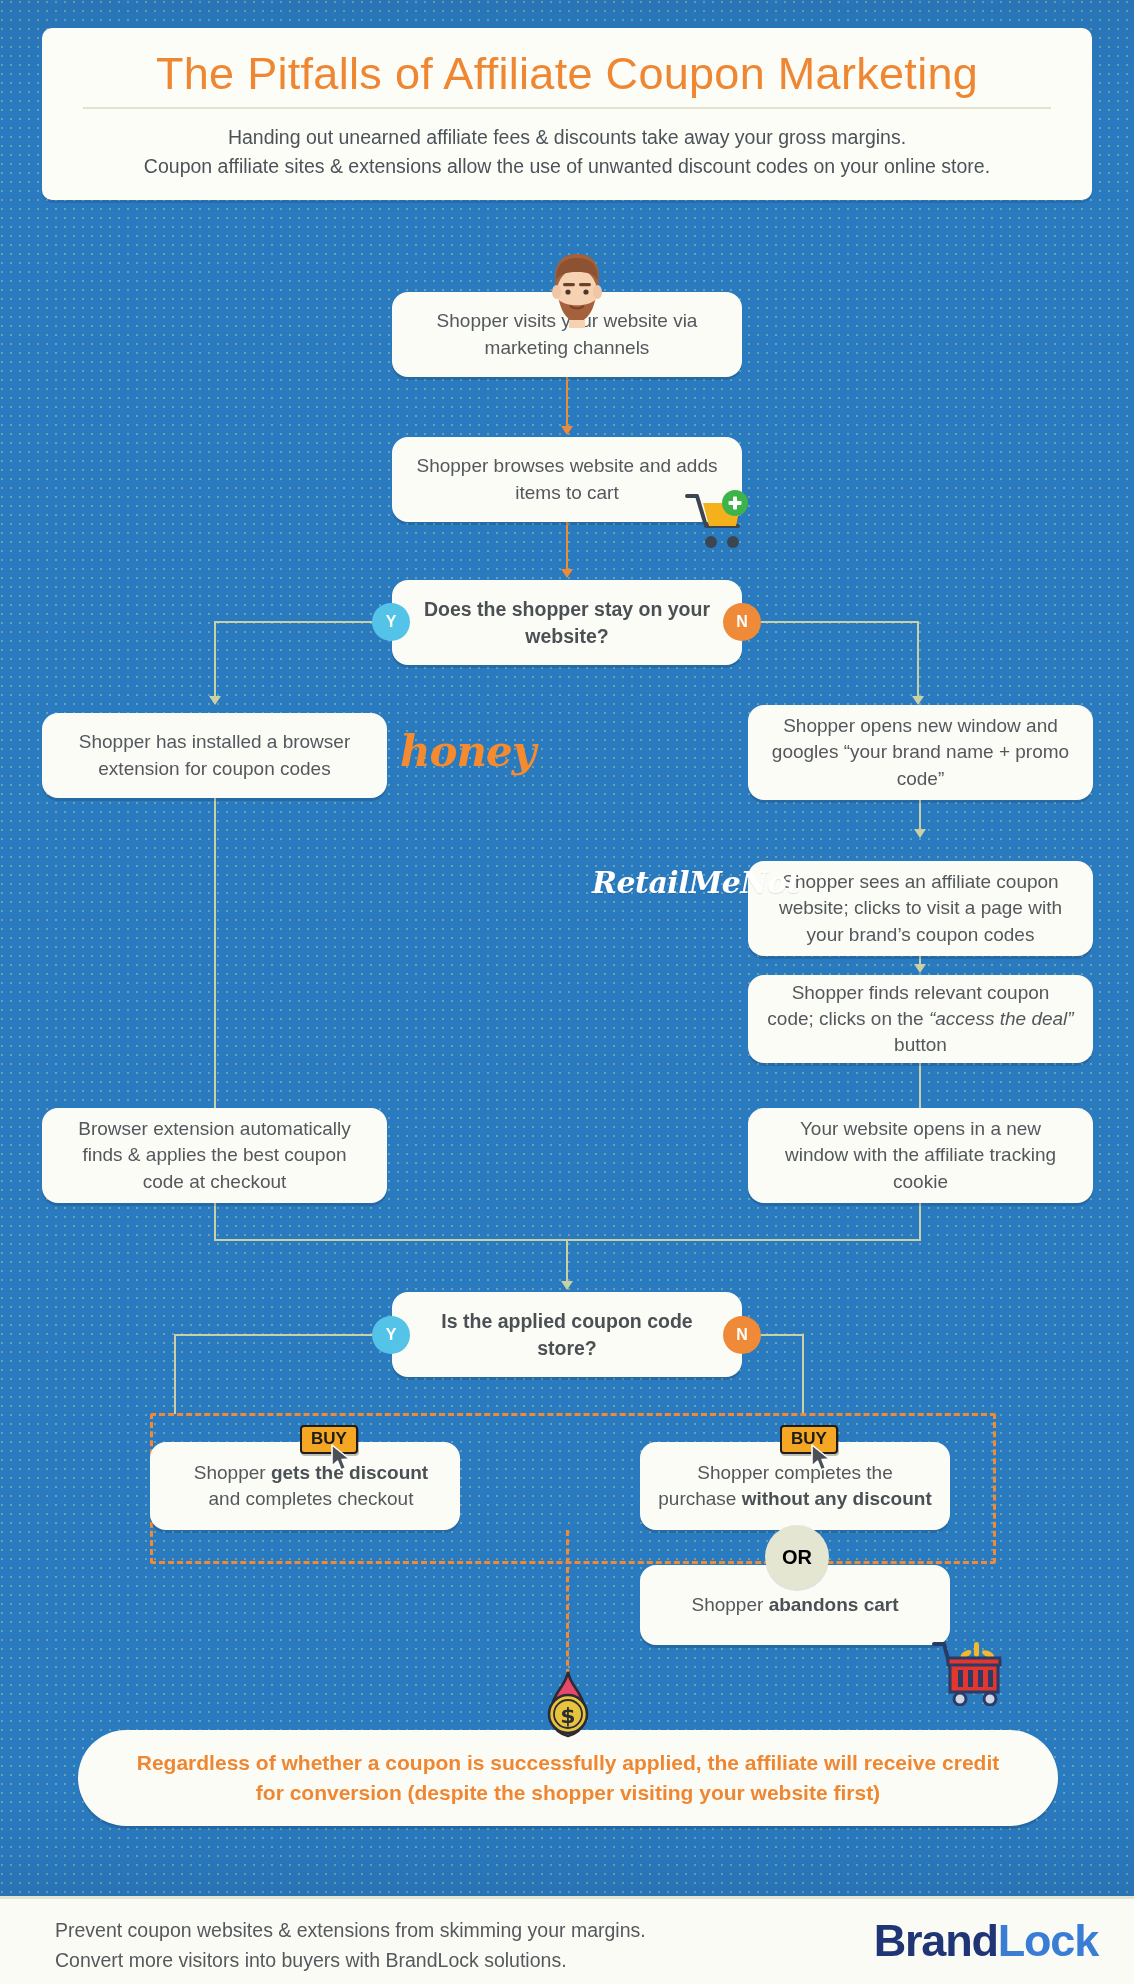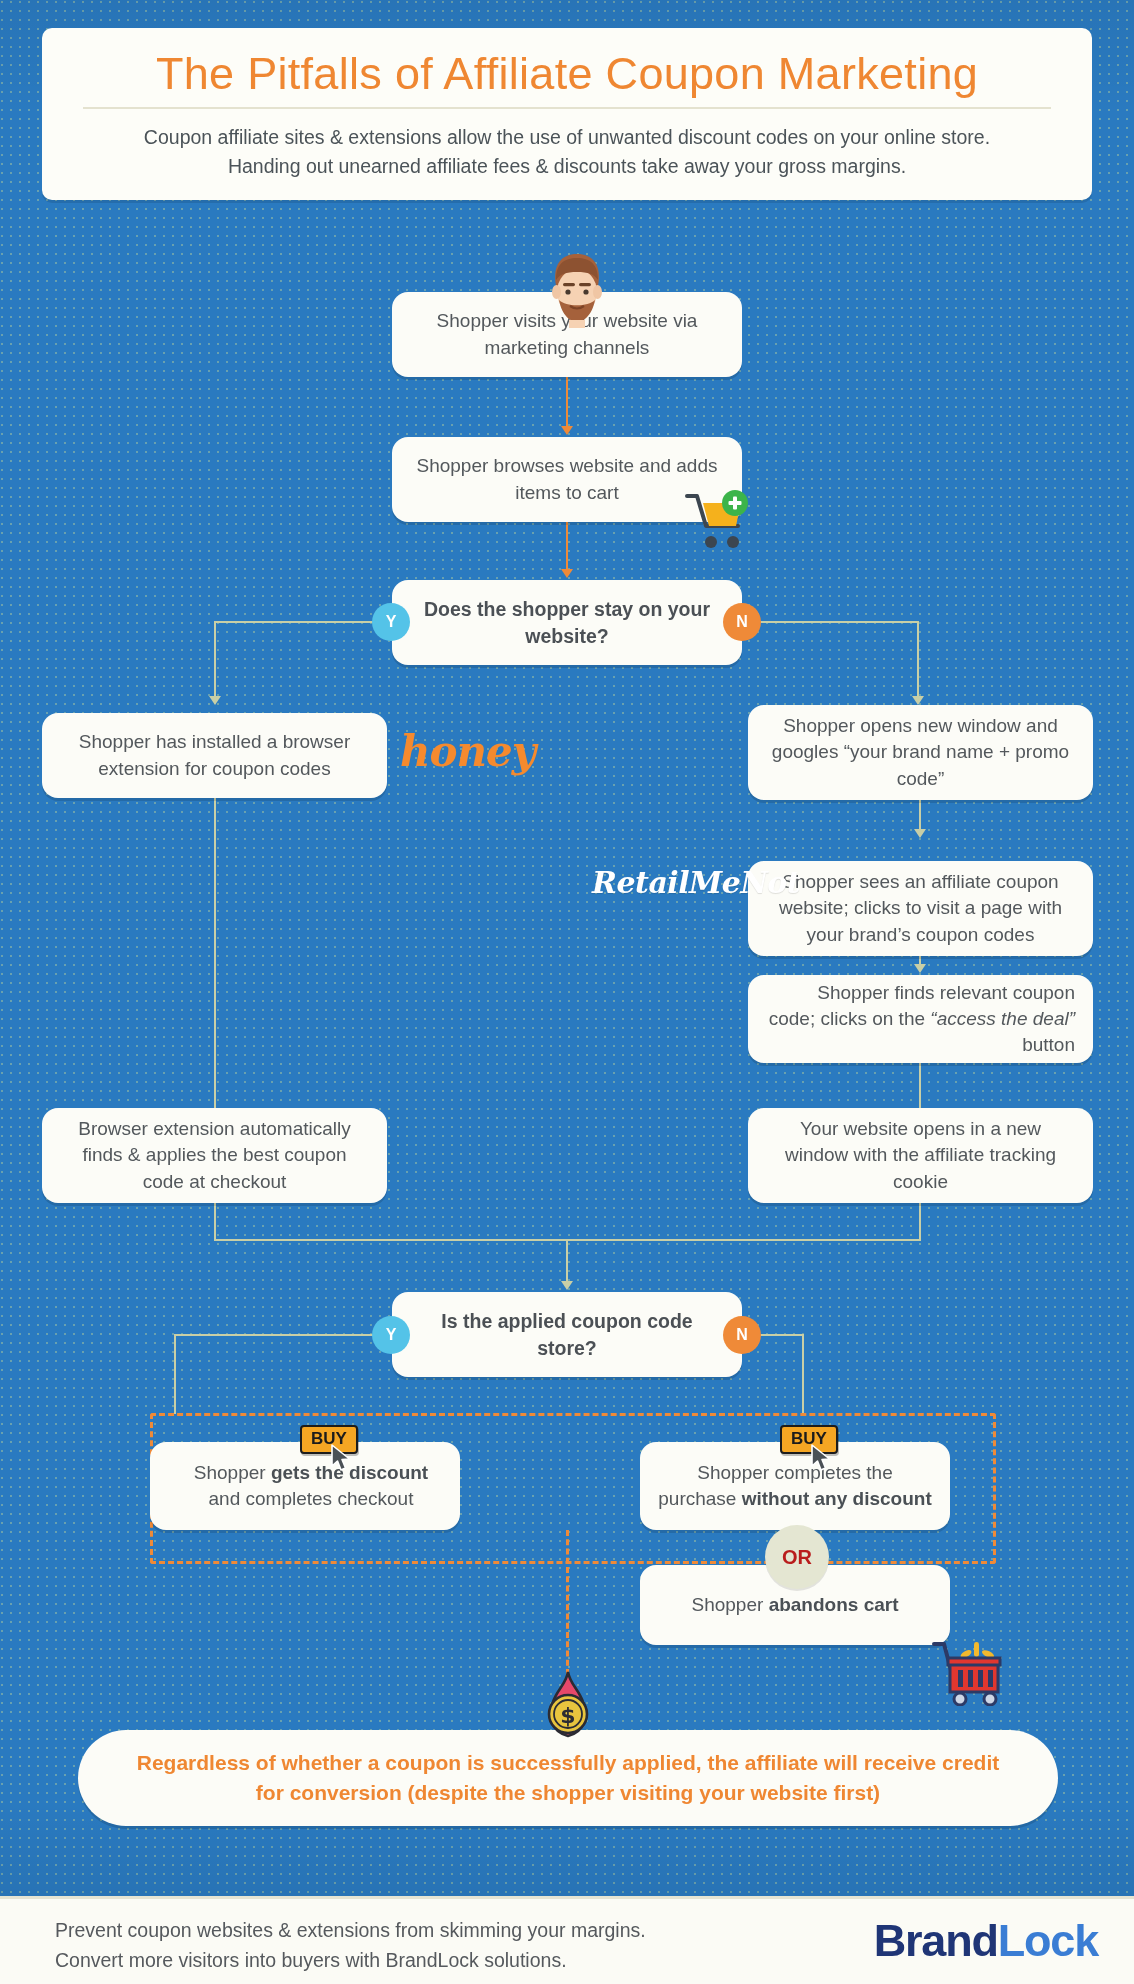--- a/index.html
+++ b/index.html
@@ -83,21 +83,21 @@
 
   
   .badge{
     position:absolute;width:38px;height:38px;border-radius:50%;
     display:flex;align-items:center;justify-content:center;
     color:#fff;font-weight:bold;font-size:16px;z-index:9;
   }
   .badge.y{background:#54c3e8;}
   .badge.n{background:#ef8a38;}
   .badge.or{
-    background:#e4e6d2;color:#b91c1c;width:64px;height:64px;font-size:20px;
+    background:#e4e6d2;color:#000000;width:64px;height:64px;font-size:20px;
     box-shadow:0 2px 0 rgba(0,0,0,.10);
   }
 
   
   .logo-honey{
     position:absolute;color:#f58a2e;
     font-family:"DejaVu Serif", serif;
     font-style:italic;font-weight:bold;font-size:42px;
     letter-spacing:-1px;z-index:6;
   }
@@ -158,22 +158,22 @@
 <body>
 
 <div class="page">
 
   <div class="bg"></div>
   <div class="bg-shade"></div>
 
   <div class="header-card">
     <div class="header-title">The Pitfalls of Affiliate Coupon Marketing</div>
     <div class="header-rule"></div>
+    <div class="header-sub">Handing out unearned affiliate fees &amp; discounts take away your gross margins.</div>
     <div class="header-sub">Coupon affiliate sites &amp; extensions allow the use of unwanted discount codes on your online store.</div>
-    <div class="header-sub">Handing out unearned affiliate fees &amp; discounts take away your gross margins.</div>
   </div>
 
   <div class="icon" style="left:544px;top:250px;">
     <svg width="66" height="78" viewBox="0 0 66 78">
       <path d="M12 36 C8 14 18 4 33 4 C48 4 58 14 54 36 Z" fill="#a5613b"></path>
       <ellipse cx="33" cy="42" rx="20" ry="23" fill="#f6d2b3"></ellipse>
       <ellipse cx="12.5" cy="42" rx="4.5" ry="7" fill="#f0c6a4"></ellipse>
       <ellipse cx="53.5" cy="42" rx="4.5" ry="7" fill="#f0c6a4"></ellipse>
       <path d="M12 30 C12 14 20 8 33 8 C46 8 54 14 54 30 C50 24 44 22 33 22 C22 22 16 24 12 30 Z" fill="#8d5231"></path>
       <rect x="19" y="33" width="12" height="3.2" rx="1.6" fill="#6a4228"></rect>
@@ -252,21 +252,21 @@
     <span>RetailMeNot</span>
   </div>
 
   <div class="node" style="left:748px;top:840px;width:345px;height:95px;margin-top:21px;">
     <span>Shopper sees an affiliate coupon website; clicks to visit a page with your brand’s coupon codes</span>
   </div>
 
   <div class="line v" style="left:919px;top:935px;height:32px;"></div>
   <div class="arrow" style="left:914px;top:964px;"></div>
 
-  <div class="node" style="left:748px;top:975px;width:345px;height:88px;text-align:right;">
+  <div class="node" style="left:748px;top:975px;width:345px;height:88px;">
     <span>
       <span>Shopper finds relevant coupon code; clicks on the </span><i>“access the deal”</i><span> button</span>
     </span>
   </div>
 
   <div class="line v" style="left:919px;top:1063px;height:48px;"></div>
   <div class="arrow" style="left:914px;top:1108px;"></div>
 
   <div class="node" style="left:42px;top:1108px;width:345px;height:95px;">
     <span>Browser extension automatically finds &amp; applies the best coupon code at checkout</span>

